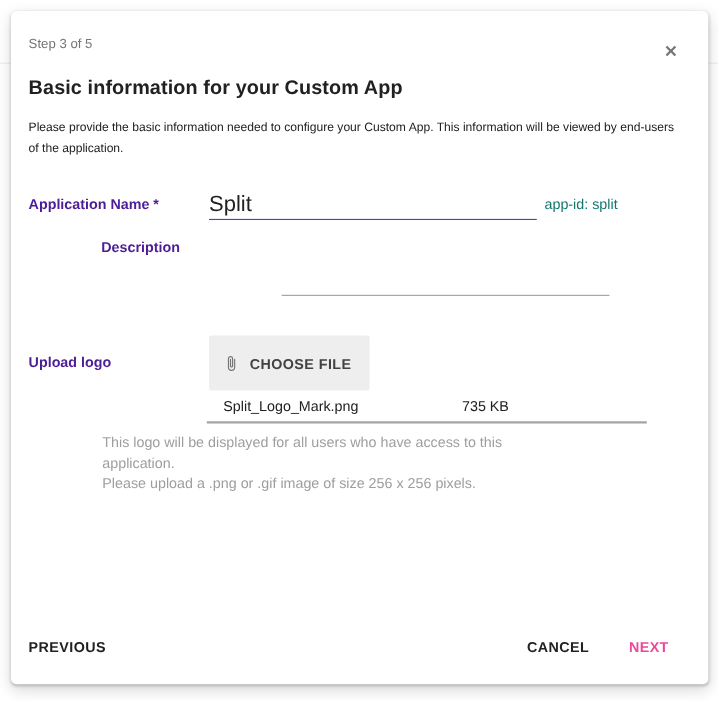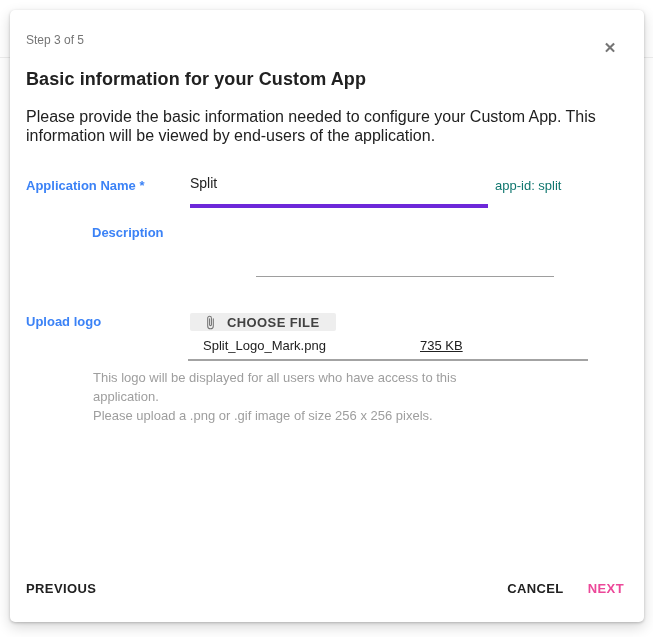--- a/index.html
+++ b/index.html
@@ -35,90 +35,90 @@
   .step {
     font-size: 12px; color: #757575; line-height: 14px;
   }
   .title {
     margin-top: 20px;
     font-size: 18px; font-weight: bold; color: #212121;
     line-height: 24px; letter-spacing: 0.1px;
   }
   .intro {
     margin-top: 16px;
-    font-size: 16px; color: #212121; line-height: 19px;
+    font-size: 11px; color: #212121; line-height: 19px;
     max-width: 600px;
   }
   .form-row { display: flex; align-items: flex-start; }
   .row-name { margin-top: 30px; }
   .row-desc { margin-top: 14px; justify-content: center; }
   .row-logo { margin-top: 36px; align-items: center; }
   .field-label {
     flex: 0 0 164px;
-    font-size: 13px; font-weight: 600; color: #3b82f6;
+    font-size: 13px; font-weight: 600; color: #4c1d95;
     line-height: 18px; padding-top: 2px;
   }
   .row-logo .field-label { padding-top: 0; }
   .text-input {
     width: 298px;
-    border: none; border-bottom: 4px solid #6d28d9;
+    border: none; border-bottom: 1px solid #6d28d9;
     outline: none; background: transparent;
-    font-size: 14px; color: #212121;
+    font-size: 20px; color: #212121;
     font-family: "Liberation Sans", "DejaVu Sans", sans-serif;
-    padding: 0 0 12px 0; line-height: 17px;
+    padding: 0 0 1px 0; line-height: 17px;
   }
   .desc-input {
     width: 298px; height: 55px;
     border: none; border-bottom: 1px solid #9e9e9e;
     outline: none; background: transparent; resize: none;
     font-size: 14px; color: #212121;
     font-family: "Liberation Sans", "DejaVu Sans", sans-serif;
   }
   .app-id-hint {
     margin-left: 7px; padding-top: 2px;
     font-size: 13px; color: #0f766e; line-height: 18px;
     white-space: nowrap;
   }
   .choose-file-btn {
     display: inline-flex; align-items: center; gap: 9px;
-    height: 18px; padding: 0 16px 0 13px;
+    height: 50px; padding: 0 16px 0 13px;
     background: #eeeeee; border: none; border-radius: 2px;
     font-size: 13px; font-weight: 600; color: #424242;
     letter-spacing: 0.4px; cursor: pointer;
     font-family: "Liberation Sans", sans-serif;
   }
   .paperclip { width: 15px; height: 19px; display: block; }
   .file-row {
     margin-left: 162px; margin-top: 6px;
     width: 400px;
     display: flex; align-items: baseline;
     border-bottom: 2px solid #a3a3a3;
     padding-bottom: 4px;
     font-size: 13px; color: #212121; line-height: 18px;
   }
   .file-name { padding-left: 15px; flex: 0 0 232px; }
-  .file-size { flex: 0 0 auto; text-decoration: underline; }
+  .file-size { flex: 0 0 auto; }
   .logo-help {
     margin-left: 67px; margin-top: 7px;
     width: 410px;
     font-size: 13px; color: #9e9e9e; line-height: 19px;
   }
   .footer {
-    position: absolute; left: 16px; right: 20px; bottom: 21px;
+    position: absolute; left: 16px; right: 36px; bottom: 21px;
     display: flex; align-items: center;
   }
   .footer-btn {
     border: none; background: transparent; cursor: pointer;
     font-size: 13px; font-weight: 600; letter-spacing: 0.4px;
     color: #212121; line-height: 16px;
     font-family: "Liberation Sans", sans-serif;
     padding: 4px 0;
   }
   .spacer { flex: 1; }
-  .cancel-btn { margin-right: 24px; }
+  .cancel-btn { margin-right: 36px; }
   .next-btn { color: #ec4899; }
 </style>
 </head>
 <body>
 
 <div class="page">
   <div class="bg-line"></div>
 
   <div class="dialog">
     <button class="close-btn">✕</button>

